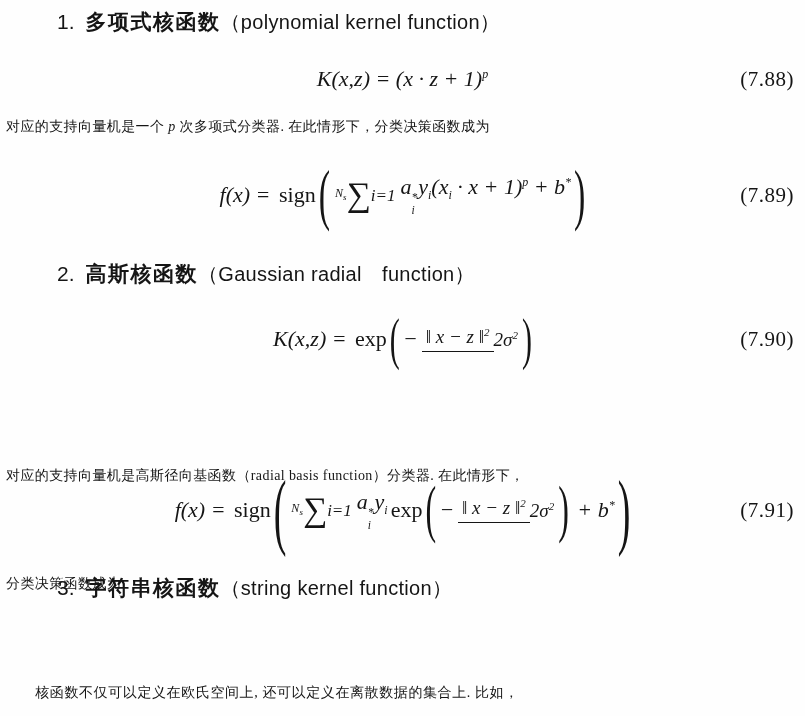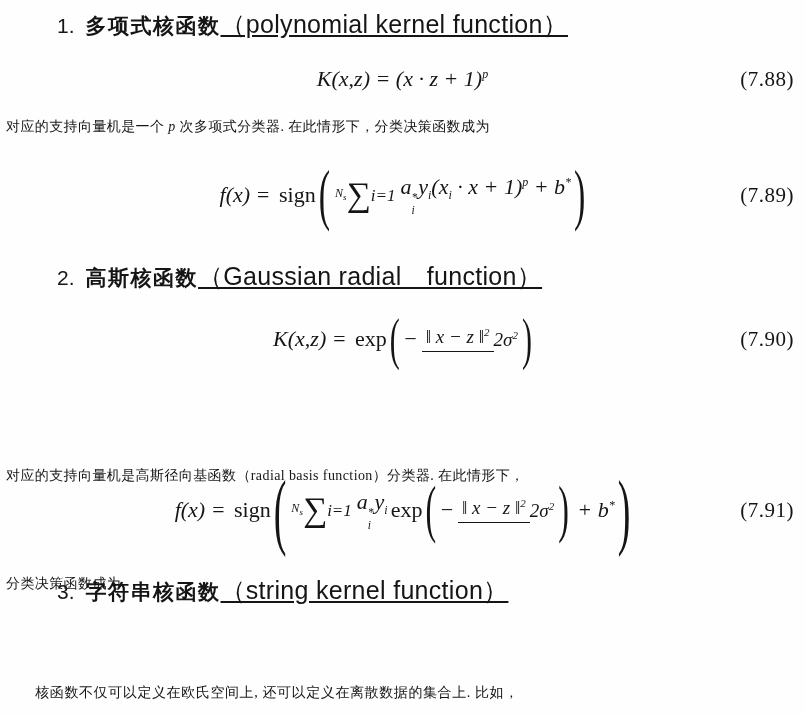--- a/index.html
+++ b/index.html
@@ -9,21 +9,21 @@
     font-family:"Liberation Serif","DejaVu Serif",serif;
   }
   
   .heading {
     position:absolute; left:57px; display:flex; align-items:baseline;
     font-family:"Liberation Sans","DejaVu Sans",sans-serif;
     font-size:21px; white-space:pre;
   }
   .heading .hnum { font-weight:400; margin-right:11px; }
   .heading .hzh  { font-weight:700; letter-spacing:1.5px; }
-  .heading .hen  { font-weight:400; font-size:25px; letter-spacing:0.3px;text-decoration:underline; }
+  .heading .hen  { font-weight:400; font-size:20px; letter-spacing:0.3px; }
   
   .para {
     position:absolute; left:6px; right:4px;
     font-size:14px; line-height:34px; letter-spacing:0.4px;
     white-space:pre-wrap;
   }
   .para .it { font-style:italic; }
   
   .eqrow {
     position:absolute; left:0; width:100%;

